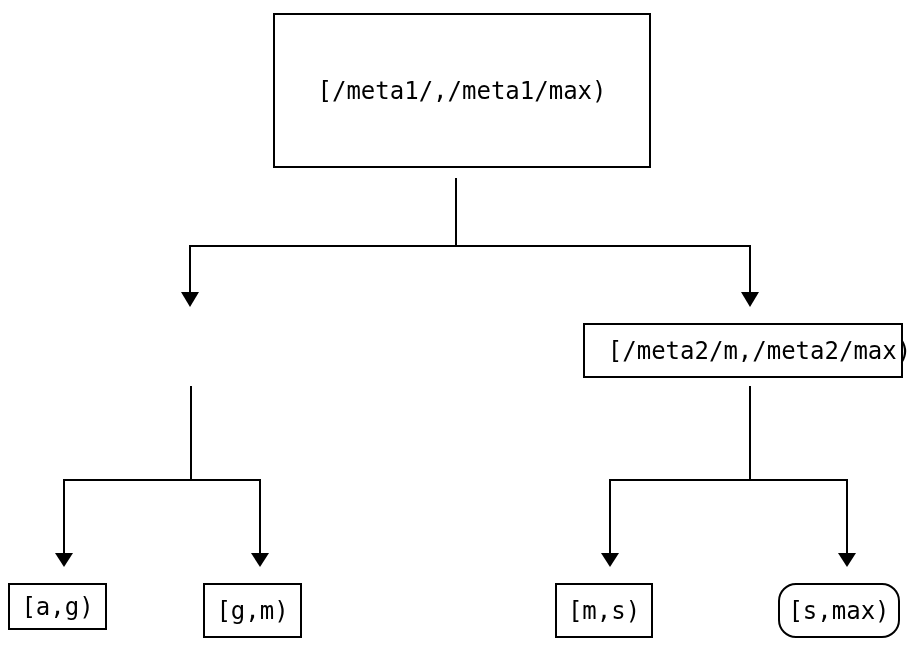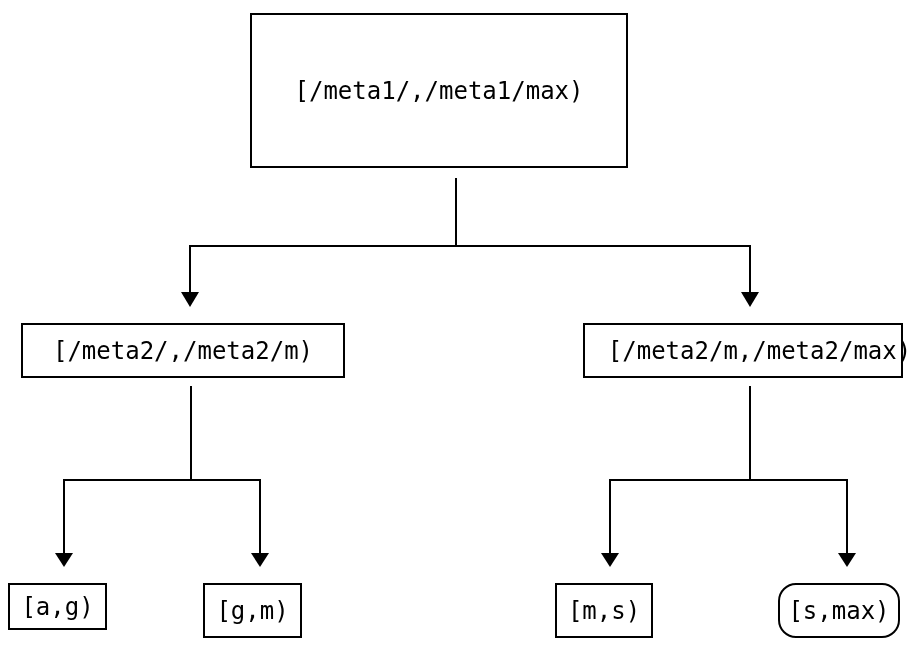--- a/index.html
+++ b/index.html
@@ -31,21 +31,21 @@
     align-items: center;
     justify-content: center;
   }
   .node .label {
     font-size: 24px;
     color: #000000;
     white-space: pre;
     line-height: 1;
   }
   
-  .node-root      { left: 250px; top: 13px;  width: 378px; height: 155px; }
+  .node-root      { left: 273px; top: 13px;  width: 378px; height: 155px; }
   .node-mid-left  { left: 21px;  top: 323px; width: 324px; height: 55px; }
   .node-mid-right { left: 583px; top: 323px; width: 320px; height: 55px; padding-left: 33px; }
   .node-leaf-ag   { left: 8px;   top: 583px; width: 99px;  height: 47px; }
   .node-leaf-gm   { left: 203px; top: 583px; width: 99px;  height: 55px; }
   .node-leaf-ms   { left: 555px; top: 583px; width: 98px;  height: 55px; }
   .node-leaf-smax { left: 778px; top: 583px; width: 122px; height: 55px; border-radius: 18px; }
 </style>
 </head>
 <body>
 
@@ -70,23 +70,20 @@
       <polygon points="251,553 269,553 260,567"></polygon>
       <polygon points="601,553 619,553 610,567"></polygon>
       <polygon points="838,553 856,553 847,567"></polygon>
     </g>
   </svg>
 
   <div class="node node-root">
     <span class="label">[/meta1/,/meta1/max)</span>
   </div>
 
-  <div class="node node-mid-left">
-    <span class="label">[/meta2/,/meta2/m)</span>
-  </div>
 
   <div class="node node-mid-right">
     <span class="label">[/meta2/m,/meta2/max)</span>
   </div>
 
   <div class="node node-leaf-ag">
     <span class="label">[a,g)</span>
   </div>
 
   <div class="node node-leaf-gm">

